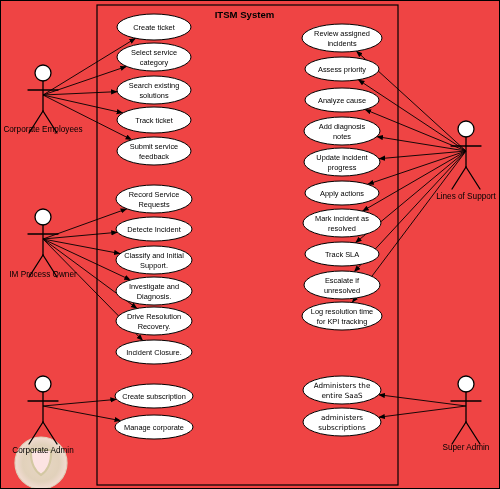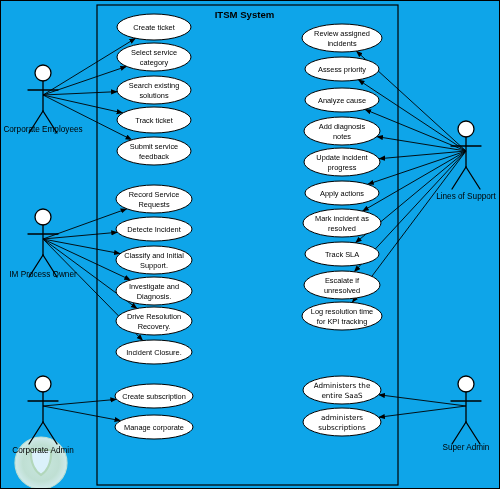--- a/index.html
+++ b/index.html
@@ -4,21 +4,21 @@
 <style>
   html,body{margin:0;padding:0;background:#ffffff;}
   body{
     font-family:"Liberation Sans", sans-serif;
     color:#000;
   }
   #canvas{
     position:relative;
     width:500px;
     height:489px;
-    background:#0ea5e9;
+    background:#ef4444;
     border:1px solid #000;
     box-sizing:border-box;
     overflow:hidden;
   }
   #diagram-svg{
     position:absolute;
     left:0; top:0;
     width:500px;
     height:489px;
   }

